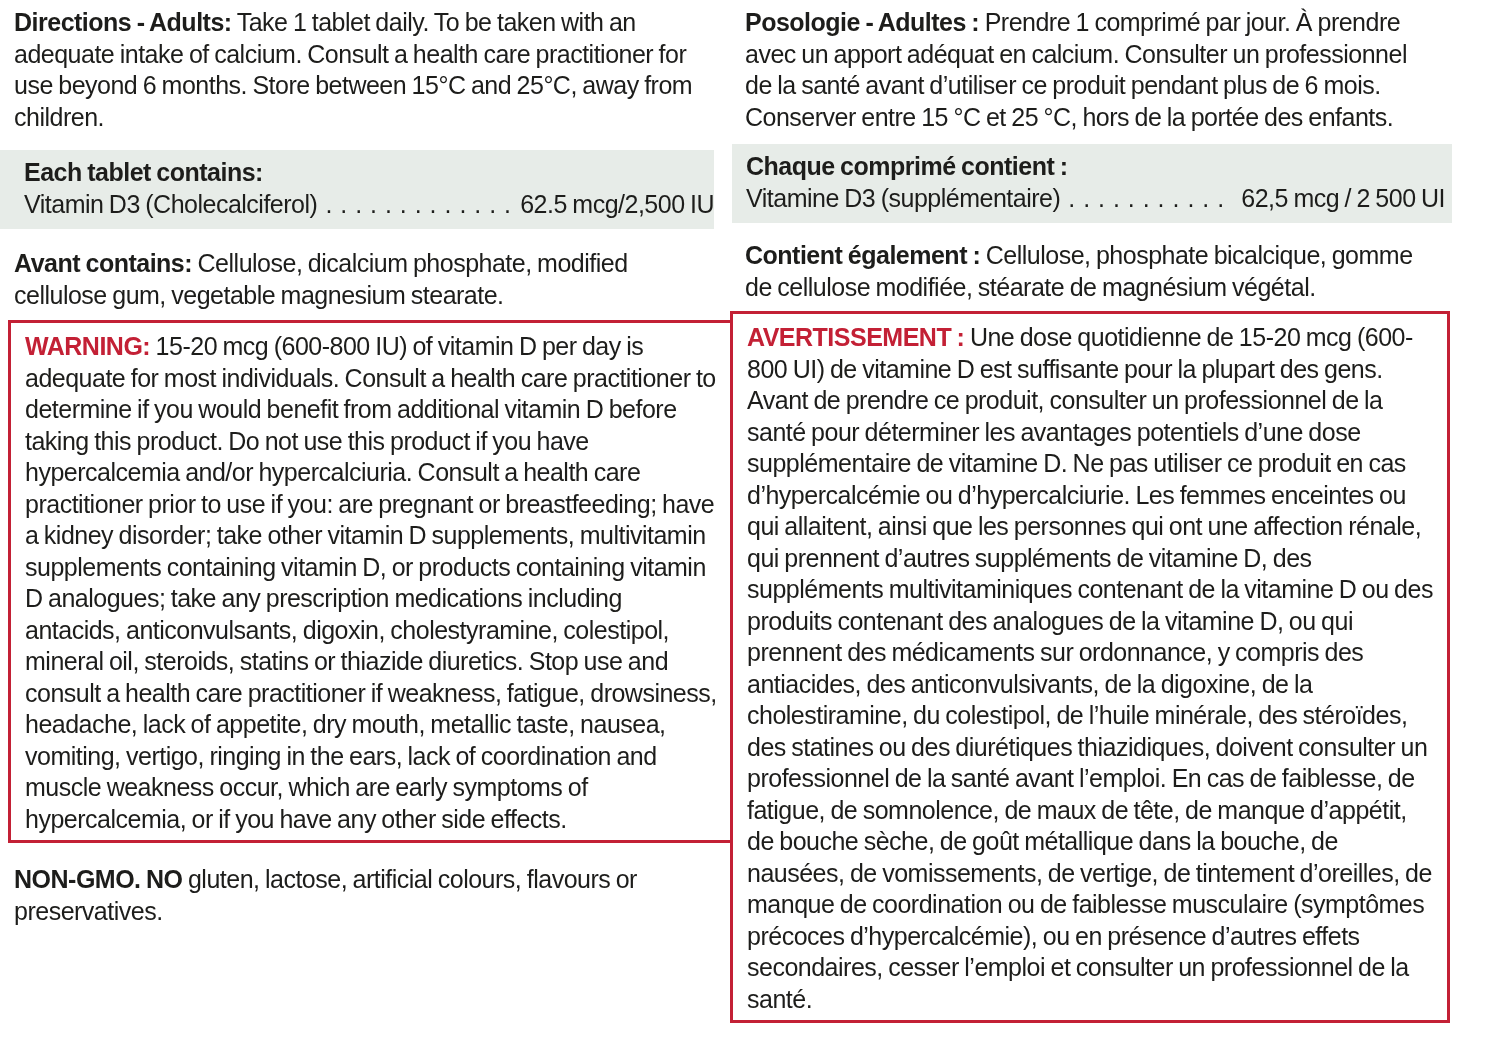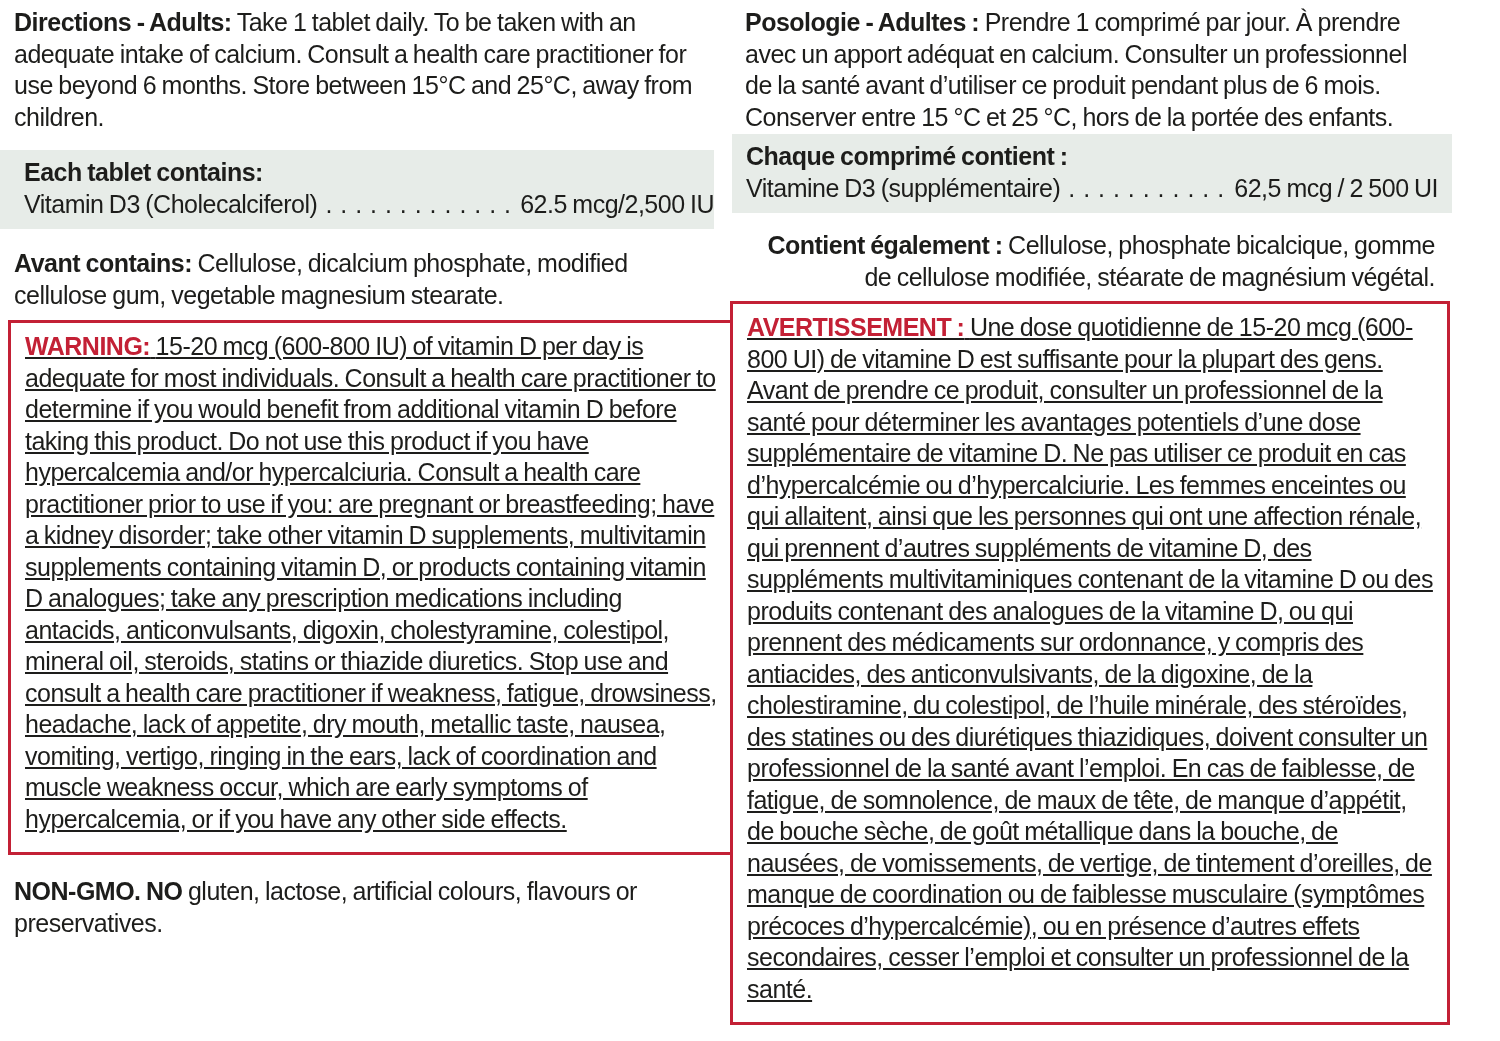--- a/index.html
+++ b/index.html
@@ -29,34 +29,33 @@
   .par-directions{margin-top:7px;}
   .par-posologie{margin-top:7px;}
   .greenbox{
     background:var(--box_green);
   }
   .greenbox-en{
     margin-top:17px;margin-left:-14px;
     padding:7px 0 9px 24px;
   }
   .greenbox-fr{
-    margin-top:1px;margin-left:-13px;margin-right:-17px;
-    padding:7px 14px 9px 14px;
+    margin-top:11px;margin-left:-13px;margin-right:-17px;
+    padding:7px 7px 9px 14px;
   }
   .box-header{font-weight:700;}
   .ing{display:flex;align-items:baseline;white-space:nowrap;}
   .ing-dots{flex:1 1 auto;overflow:hidden;margin:0 8px;letter-spacing:1px;}
   .ing-amt{white-space:nowrap;}
   .par-also{margin-top:19px;}
-  .par-contient{margin-top:17px;text-align:right;}
+  .par-contient{margin-top:17px;}
   .warnbox{
     border:3px solid var(--accent_red);
-    padding:8px 14px 17px 14px;
+    padding:8px 14px 5px 14px;
     background:var(--page_bg);
-    text-decoration:underline;
   }
   .warnbox-en{margin-top:9px;margin-left:-6px;margin-right:-24px;}
   .warnbox-fr{margin-top:8px;margin-left:-15px;margin-right:-15px;}
   .warn-label{color:var(--accent_red);font-weight:700;}
   .par-nongmo{margin-top:21px;}
   .par-sansogm{margin-top:16px;}
 </style>
 </head>
 <body>
 

